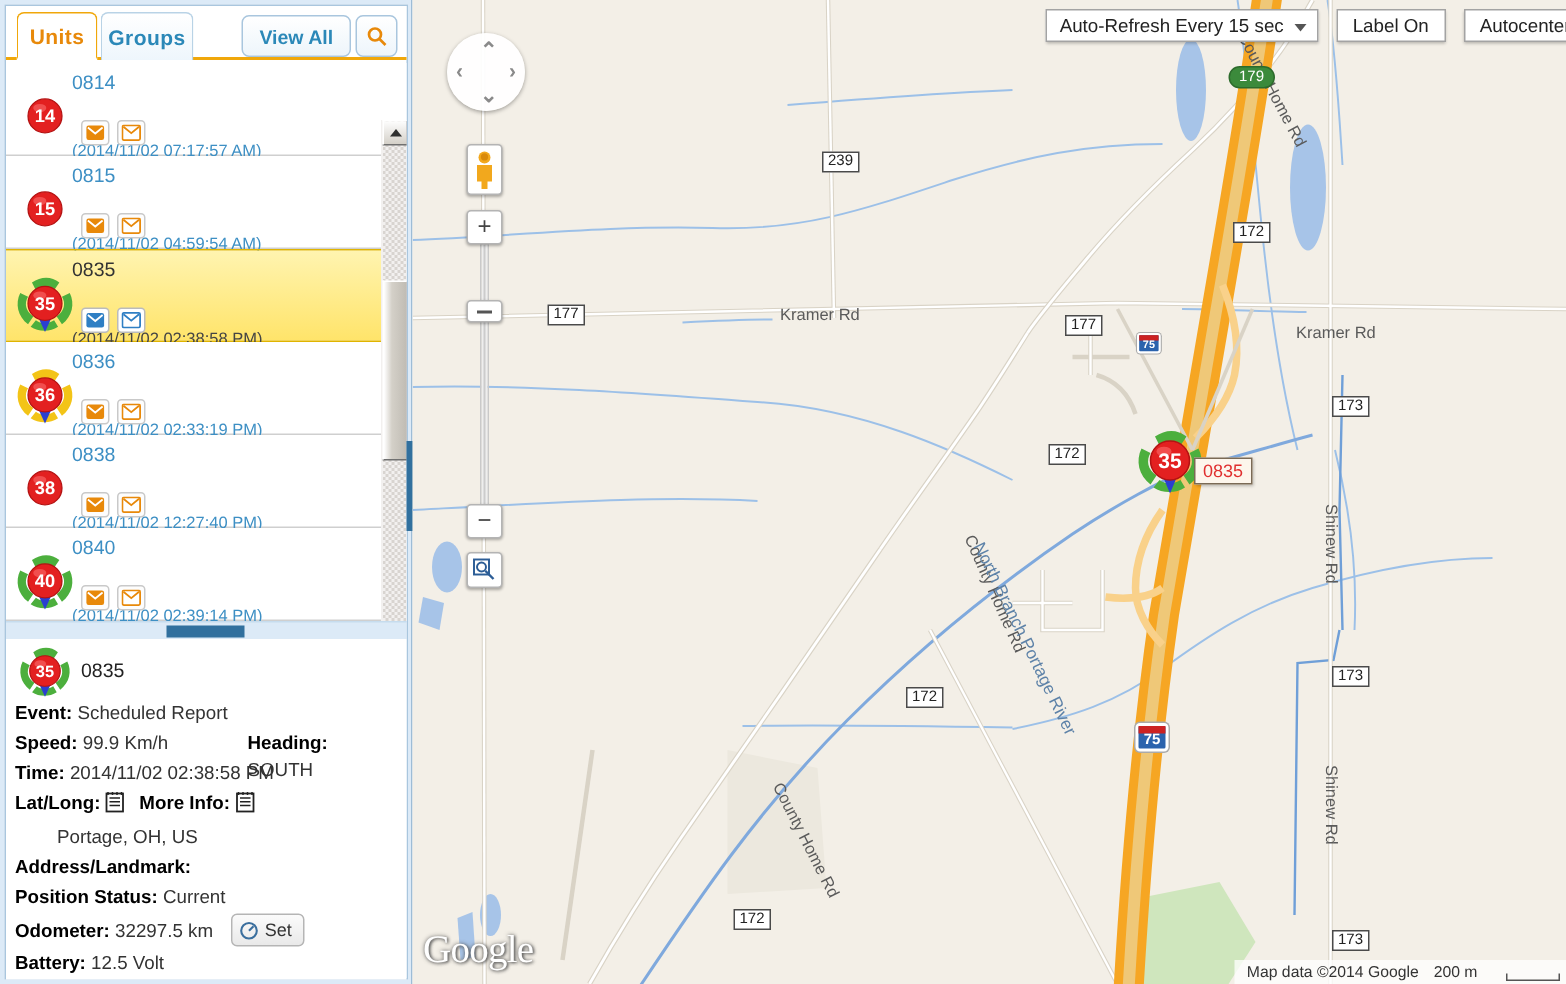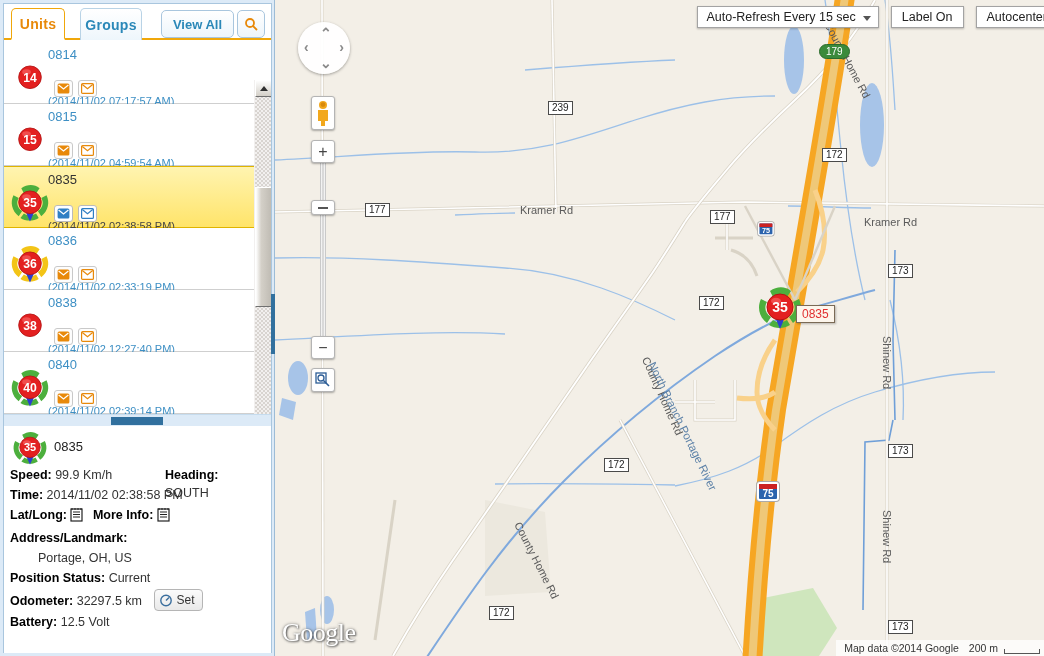--- a/index.html
+++ b/index.html
@@ -36,21 +36,21 @@
     font-size: 14px; font-weight: bold; color: #2b88b8;
     display: flex; align-items: center; justify-content: center;
     cursor: pointer; letter-spacing: .3px;
   }
   .tab.active {
     background: #ffffff; color: #e8890a;
     border: 1px solid #f0a70a; border-bottom: 2px solid #ffffff;
     z-index: 3;
   }
   #tab-units { left: 7px; width: 54px; }
-  #tab-groups { left: 76px; width: 62px; }
+  #tab-groups { left: 63px; width: 62px; }
 
   .topbtn {
     position: absolute; top: 6px; height: 28px;
     border: 1px solid #a9c6de; border-radius: 5px;
     background: linear-gradient(#ffffff, #edf5fb);
     font-size: 13px; font-weight: bold; color: #2b88b8;
     display: flex; align-items: center; justify-content: center;
     cursor: pointer;
   }
   #btn-viewall { left: 157px; width: 73px; }
@@ -228,21 +228,21 @@
     position: absolute; left: 7px; bottom: 8px; z-index: 35;
     font-family: "Liberation Serif", serif; font-size: 26px;
     color: #ffffff; letter-spacing: -.5px;
     text-shadow: 0 0 3px rgba(90,90,90,.9), 1px 1px 2px rgba(70,70,70,.8);
   }
   #attribution {
     position: absolute; right: 0; bottom: 0; height: 16px; z-index: 36;
     background: rgba(255,255,255,.75); display: flex; align-items: center;
     gap: 10px; padding: 0 4px 0 8px; font-size: 10.5px; color: #333;
   }
-  #scale-bar { display: flex; align-items: flex-end; gap: 6px; justify-content: center; }
+  #scale-bar { display: flex; align-items: flex-end; gap: 19px; justify-content: center; }
   #scale-line { width: 36px; height: 5px; border: 1px solid #555; border-top: none; }
 
   
   #map-unit { position: absolute; left: 482px; top: 285px; z-index: 25; cursor: pointer; }
   #map-label {
     position: absolute; left: 521px; top: 305px; z-index: 26;
     background: #fdf6ec; border: 1px solid #7a6a55; padding: 1px 5px;
     font-size: 12px; color: #e03030; box-shadow: 1px 1px 2px rgba(0,0,0,.25);
   }
 
@@ -488,20 +488,24 @@
                   <path d="M12 40 C 18 44, 27 44, 33 40 L 30 35 C 25 38, 20 38, 16 35 z"></path>
                 </g>
                 <path d="M23 44 L 18 33 h10 z" fill="#2a3fd0"></path>
                 <circle cx="23" cy="22" r="13" fill="#e32020" stroke="#b41212" stroke-width="1"></circle>
                 <ellipse cx="19" cy="16" rx="5" ry="3.2" fill="#ff7b7b" opacity=".5"></ellipse>
                 <text x="23" y="27" text-anchor="middle" font-family="Liberation Sans, sans-serif" font-size="14" font-weight="bold" fill="#ffffff">35</text>
               </svg></div>
           <div id="detail-title">0835</div>
         </div>
 
+        <div class="drow">
+          <span class="dlabel">Event:</span>
+          <span class="dval">Scheduled Report</span>
+        </div>
 
         <div class="drow">
           <span class="dlabel">Speed:</span>
           <span class="dval">99.9 Km/h</span>
           <span id="heading-wrap">
             <span class="dlabel">Heading:</span>
             <span class="dval">SOUTH</span>
           </span>
         </div>
 
@@ -532,25 +536,25 @@
               <line x1="3" y1="7.5" x2="10" y2="7.5" stroke="#222"></line>
               <line x1="3" y1="10" x2="10" y2="10" stroke="#222"></line>
               <line x1="2" y1="1" x2="2" y2="3" stroke="#222"></line>
               <line x1="5" y1="1" x2="5" y2="3" stroke="#222"></line>
               <line x1="8" y1="1" x2="8" y2="3" stroke="#222"></line>
               <line x1="11" y1="1" x2="11" y2="3" stroke="#222"></line>
             </svg>
           </span>
         </div>
 
+        <div class="drow indent">
+          <span class="dval">Portage, OH, US</span>
+        </div>
         <div class="drow">
           <span class="dlabel">Address/Landmark:</span>
-        </div>
-        <div class="drow indent">
-          <span class="dval">Portage, OH, US</span>
         </div>
 
         <div class="drow">
           <span class="dlabel">Position Status:</span>
           <span class="dval">Current</span>
         </div>
 
         <div class="drow">
           <span class="dlabel">Odometer:</span>
           <span class="dval">32297.5 km</span>

